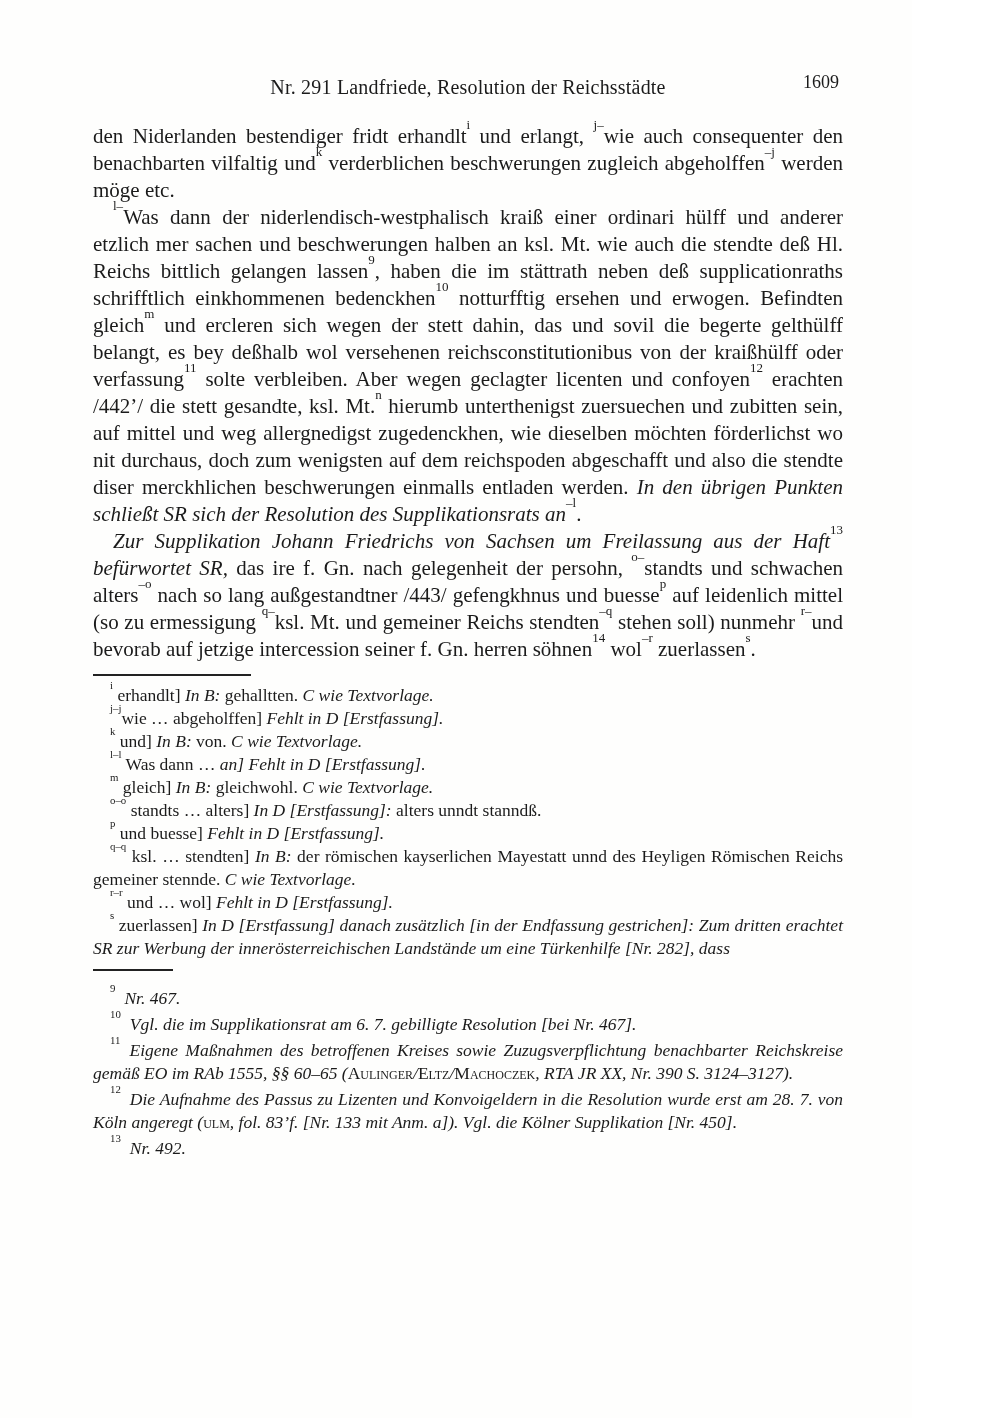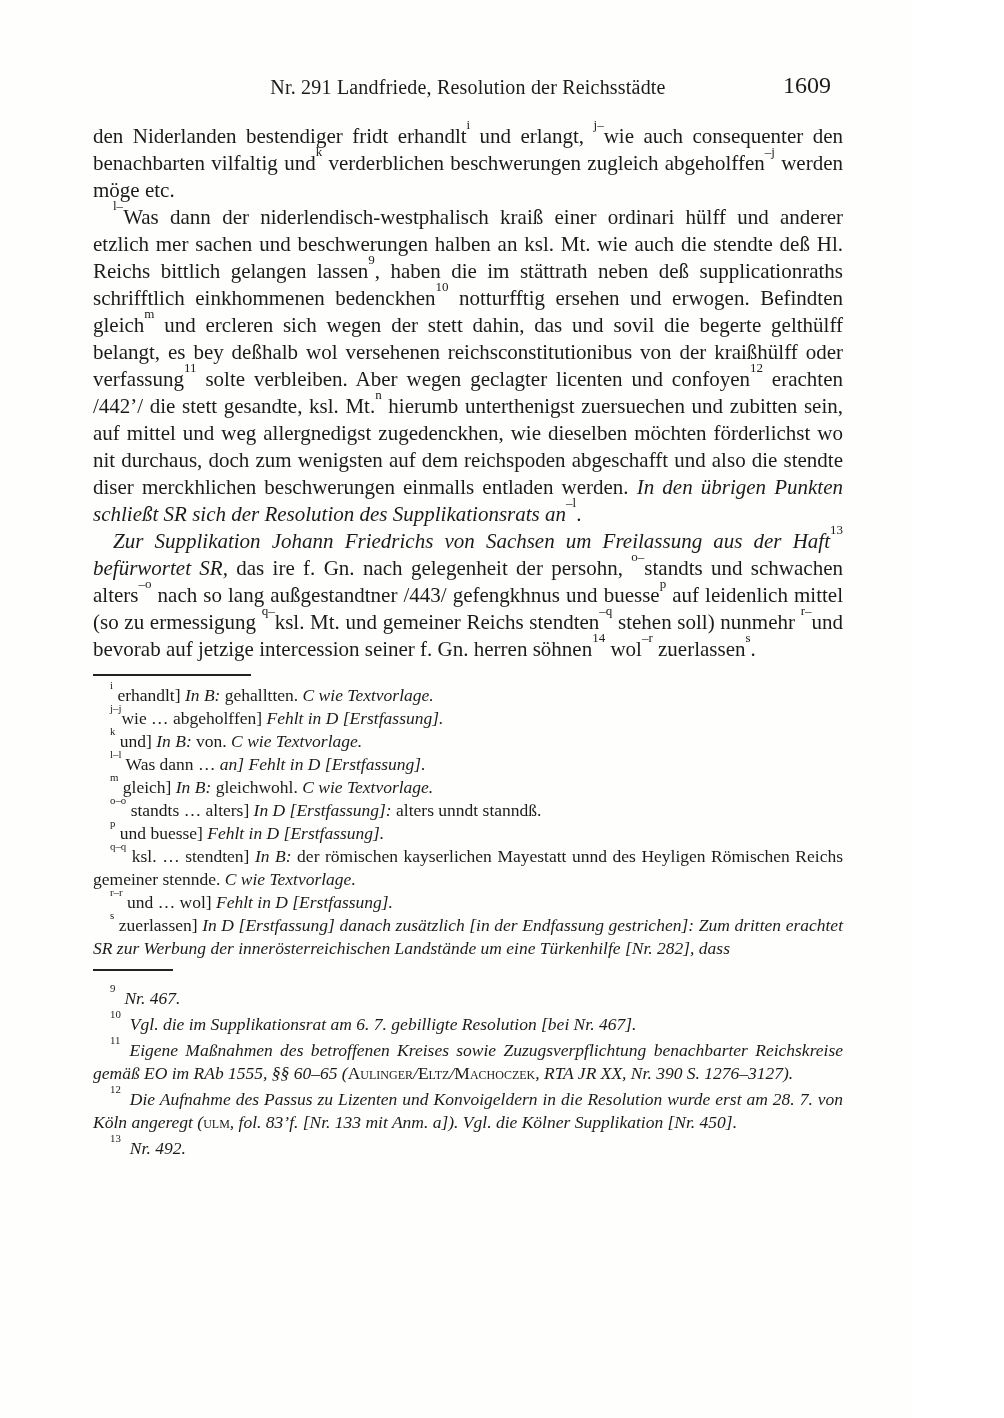--- a/index.html
+++ b/index.html
@@ -24,23 +24,23 @@
     font-size: 20px;
   }
   .running-title {
     position: absolute;
     left: 0; right: 0;
     text-align: center;
     letter-spacing: 0.2px;
   }
   .page-number {
     position: absolute;
-    right: 12px;
+    right: 4px;
     top: -4px;
-    font-size: 24px;
+    font-size: 18px;
   }
   .body-text { margin-top: 17px; }
   .body-text p {
     margin: 0;
     font-size: 21px;
     line-height: 27px;
     text-align: justify;
   }
   .body-text p.indent { text-indent: 20px; }
   .i { font-style: italic; }
@@ -109,19 +109,19 @@
         <p><sup class="sup marker">q–q</sup><span class="r"> ksl. … stendten] </span><span class="i">In B:</span><span class="r"> der römischen kayserlichen Mayestatt unnd des Heyligen Römischen Reichs gemeiner stennde. </span><span class="i">C wie Textvorlage.</span></p>
         <p><sup class="sup marker">r–r</sup><span class="r"> und … wol] </span><span class="i">Fehlt in D [Erstfassung].</span></p>
         <p><sup class="sup marker">s</sup><span class="r"> zuerlassen] </span><span class="i">In D [Erstfassung] danach zusätzlich [in der Endfassung gestrichen]: Zum dritten erachtet SR zur Werbung der innerösterreichischen Landstände um eine Türkenhilfe [Nr. 282], dass</span></p>
       </div>
 
     <hr class="rule rule-footnotes">
 
     <div class="footnotes">
         <p><sup class="sup marker">9</sup><span class="i">Nr. 467.</span></p>
         <p><sup class="sup marker">10</sup><span class="i">Vgl. die im Supplikationsrat am 6. 7. gebilligte Resolution [bei Nr. 467].</span></p>
-        <p><sup class="sup marker">11</sup><span class="i">Eigene Maßnahmen des betroffenen Kreises sowie Zuzugsverpflichtung benachbarter Reichskreise gemäß EO im RAb 1555, §§ 60–65 (</span><span class="sc">Aulinger</span><span class="i">/</span><span class="sc">Eltz</span><span class="i">/</span><span class="sc">Machoczek</span><span class="i">, RTA JR XX, Nr. 390 S. 1276–3127).</span></p>
+        <p><sup class="sup marker">11</sup><span class="i">Eigene Maßnahmen des betroffenen Kreises sowie Zuzugsverpflichtung benachbarter Reichskreise gemäß EO im RAb 1555, §§ 60–65 (</span><span class="sc">Aulinger</span><span class="i">/</span><span class="sc">Eltz</span><span class="i">/</span><span class="sc">Machoczek</span><span class="i">, RTA JR XX, Nr. 390 S. 3124–3127).</span></p>
         <p><sup class="sup marker">12</sup><span class="i">Die Aufnahme des Passus zu Lizenten und Konvoigeldern in die Resolution wurde erst am 28. 7. von Köln angeregt (</span><span class="asc">ULM</span><span class="i">, fol. 83’f. [Nr. 133 mit Anm. a]). Vgl. die Kölner Supplikation [Nr. 450].</span></p>
         <p><sup class="sup marker">13</sup><span class="i">Nr. 492.</span></p>
       </div>
 
   </div>
 </div>
 
 </body></html>

